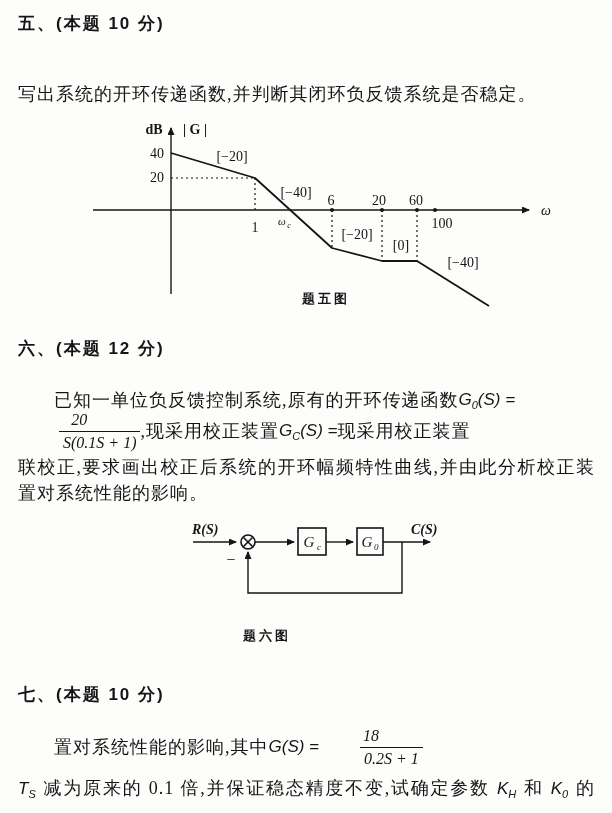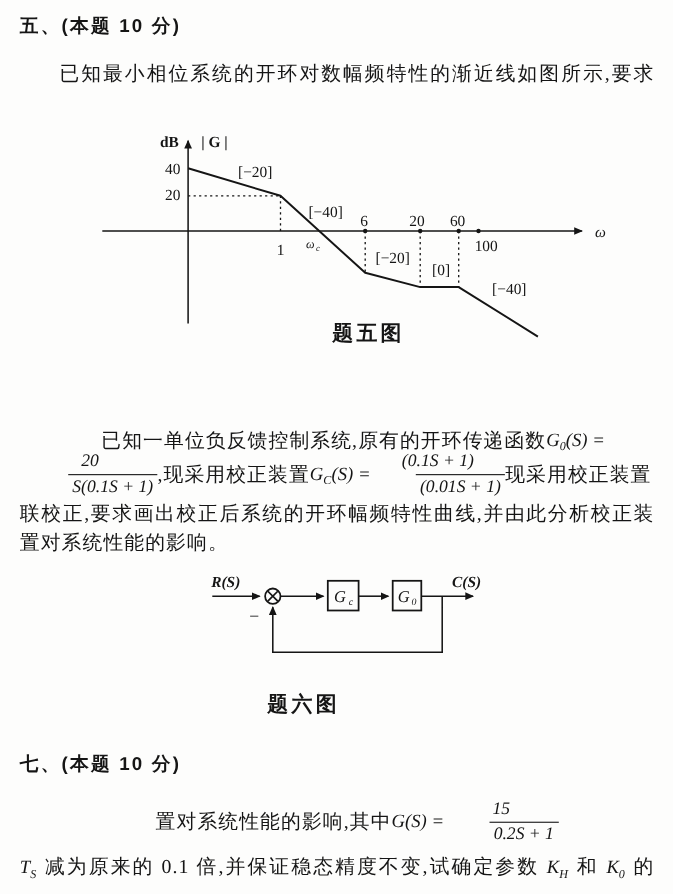--- a/index.html
+++ b/index.html
@@ -14,53 +14,53 @@
     font-weight:700;font-size:17px;letter-spacing:2px;white-space:nowrap;
   }
   .pline{
     position:absolute;left:18px;width:577px;
     font-size:18px;letter-spacing:1px;line-height:24px;
   }
   .just{text-align:justify;text-align-last:justify;}
   .ind{text-indent:36px;}
   .flexline{
     position:absolute;left:18px;width:577px;display:flex;
-    align-items:center;justify-content:center;
+    align-items:center;justify-content:flex-start;
     font-size:18px;letter-spacing:1px;
   }
-  .math{font-family:Liberation Serif, serif;font-style:italic;letter-spacing:0;font-size:17px;white-space:nowrap;}
+  .math{font-family:Liberation Sans, sans-serif;font-style:italic;letter-spacing:0;font-size:17px;white-space:nowrap;}
   .math sub,.sub{font-size:11px;font-style:italic;}
   sub{line-height:0;}
   .frac{
     display:inline-flex;flex-direction:column;align-items:center;
     font-family:"Liberation Serif","DejaVu Serif",serif;font-style:italic;
     font-size:16px;letter-spacing:0;line-height:1.2;vertical-align:middle;
   }
   .frac .num{padding:0 4px 1px;}
   .frac .den{border-top:1.6px solid #151515;padding:1px 4px 0;margin-left:41px;}
   .figcap{
-    position:absolute;font-size:19px;letter-spacing:3px;font-weight:600;
+    position:absolute;font-size:13px;letter-spacing:3px;font-weight:600;
     white-space:nowrap;
   }
   svg{position:absolute;overflow:visible;}
   svg text{font-family:"Liberation Serif","DejaVu Serif",serif;fill:#151515;}
   .ax{stroke:#151515;stroke-width:1.4;fill:none;}
   .curve{stroke:#151515;stroke-width:1.8;fill:none;stroke-linejoin:round;}
   .dot{stroke:#151515;stroke-width:1.2;fill:none;stroke-dasharray:2 3;}
   .blk{stroke:#151515;stroke-width:1.6;fill:none;}
   .gap-l{margin-left:7px;margin-top:12px;}
   .gap-r{margin-right:7px;}
 </style>
 </head>
 <body>
 
 <div class="page">
 
   <div class="hdr" style="top:12px">五、(本题 10 分)</div>
-  <div class="pline just ind" style="top:55px">已知最小相位系统的开环对数幅频特性的渐近线如图所示,要求</div>
+  <div class="pline" style="top:82px">写出系统的开环传递函数,并判断其闭环负反馈系统是否稳定。</div>
 
   <svg style="left:85px;top:118px" width="475" height="195" viewBox="0 0 475 195">
     <defs>
       <marker id="arr" markerWidth="9" markerHeight="8" refX="7" refY="3.5" orient="auto" markerUnits="userSpaceOnUse">
         <path d="M0,0 L8,3.5 L0,7 Z" fill="#151515"></path>
       </marker>
     </defs>
     <line class="ax" x1="86" y1="176" x2="86" y2="10" marker-end="url(#arr)"></line>
     <line class="ax" x1="8" y1="92" x2="444" y2="92" marker-end="url(#arr)"></line>
 
@@ -92,37 +92,34 @@
     <text x="197" y="107" font-size="11" font-style="italic" text-anchor="middle">ω</text>
     <text x="204" y="110" font-size="8" font-style="italic" text-anchor="middle">c</text>
     <text x="246" y="87" font-size="14" text-anchor="middle">6</text>
     <text x="294" y="87" font-size="14" text-anchor="middle">20</text>
     <text x="331" y="87" font-size="14" text-anchor="middle">60</text>
     <text x="357" y="110" font-size="14" text-anchor="middle">100</text>
     <text x="456" y="97" font-size="14" font-style="italic">ω</text>
   </svg>
   <div class="figcap" style="left:302px;top:290px">题五图</div>
 
+  <div class="hdr" style="top:337px">六、(本题 12 分)</div>
 
   <div class="flexline" style="top:388px">
     <span style="text-indent:36px">已知一单位负反馈控制系统,原有的开环传递函数</span>
     <span class="math"><span>G</span><sub>0</sub><span class="gap-r">(S) =</span></span>
   </div>
 
   <div class="flexline" style="top:408px;height:46px">
     <span class="frac">
       <span class="num">20</span>
       <span class="den">S(0.1S + 1)</span>
     </span>
     <span>,现采用校正装置</span>
     <span class="math"><span>G</span><sub>C</sub><span>(S) =</span></span>
-    <span class="frac">
-      <span class="num">(0.1S + 1)</span>
-      <span class="den">(0.01S + 1)</span>
-    </span>
     <span>现采用校正装置</span>
   </div>
 
   <div class="pline" style="top:481px">置对系统性能的影响。</div>
   <div class="pline just" style="top:455px">联校正,要求画出校正后系统的开环幅频特性曲线,并由此分析校正装</div>
 
   <svg style="left:185px;top:515px" width="270" height="92" viewBox="0 0 270 92">
     <text x="7" y="19" font-size="14" font-weight="bold" font-style="italic">R(S)</text>
     <line class="ax" x1="8" y1="27" x2="51" y2="27" marker-end="url(#arr)"></line>
     <circle class="blk" cx="63" cy="27" r="7"></circle>
@@ -142,21 +139,21 @@
     <path class="ax" d="M217,27 L217,78 L63,78 L63,37" marker-end="url(#arr)"></path>
   </svg>
   <div class="figcap" style="left:243px;top:627px">题六图</div>
 
   <div class="hdr" style="top:683px">七、(本题 10 分)</div>
 
   <div class="flexline" style="top:722px;height:50px;padding-left:36px;width:541px">
     <span>置对系统性能的影响,其中</span>
     <span class="math"><span>G</span><span>(S) =</span></span>
     <span class="frac">
-      <span class="num">15</span>
+      <span class="num">18</span>
       <span class="den">0.2S + 1</span>
     </span>
   </div>
 
   <div class="pline just" style="top:776px">
     <span class="math"><span>T</span><sub>S</sub></span><span class="gap-l gap-r">减为原来的 0.1 倍,并保证稳态精度不变,试确定参数</span><span class="math"><span>K</span><sub>H</sub></span><span class="gap-l gap-r">和</span><span class="math"><span>K</span><sub>0</sub></span><span class="gap-l">的</span>
   </div>
 
 </div>
 

